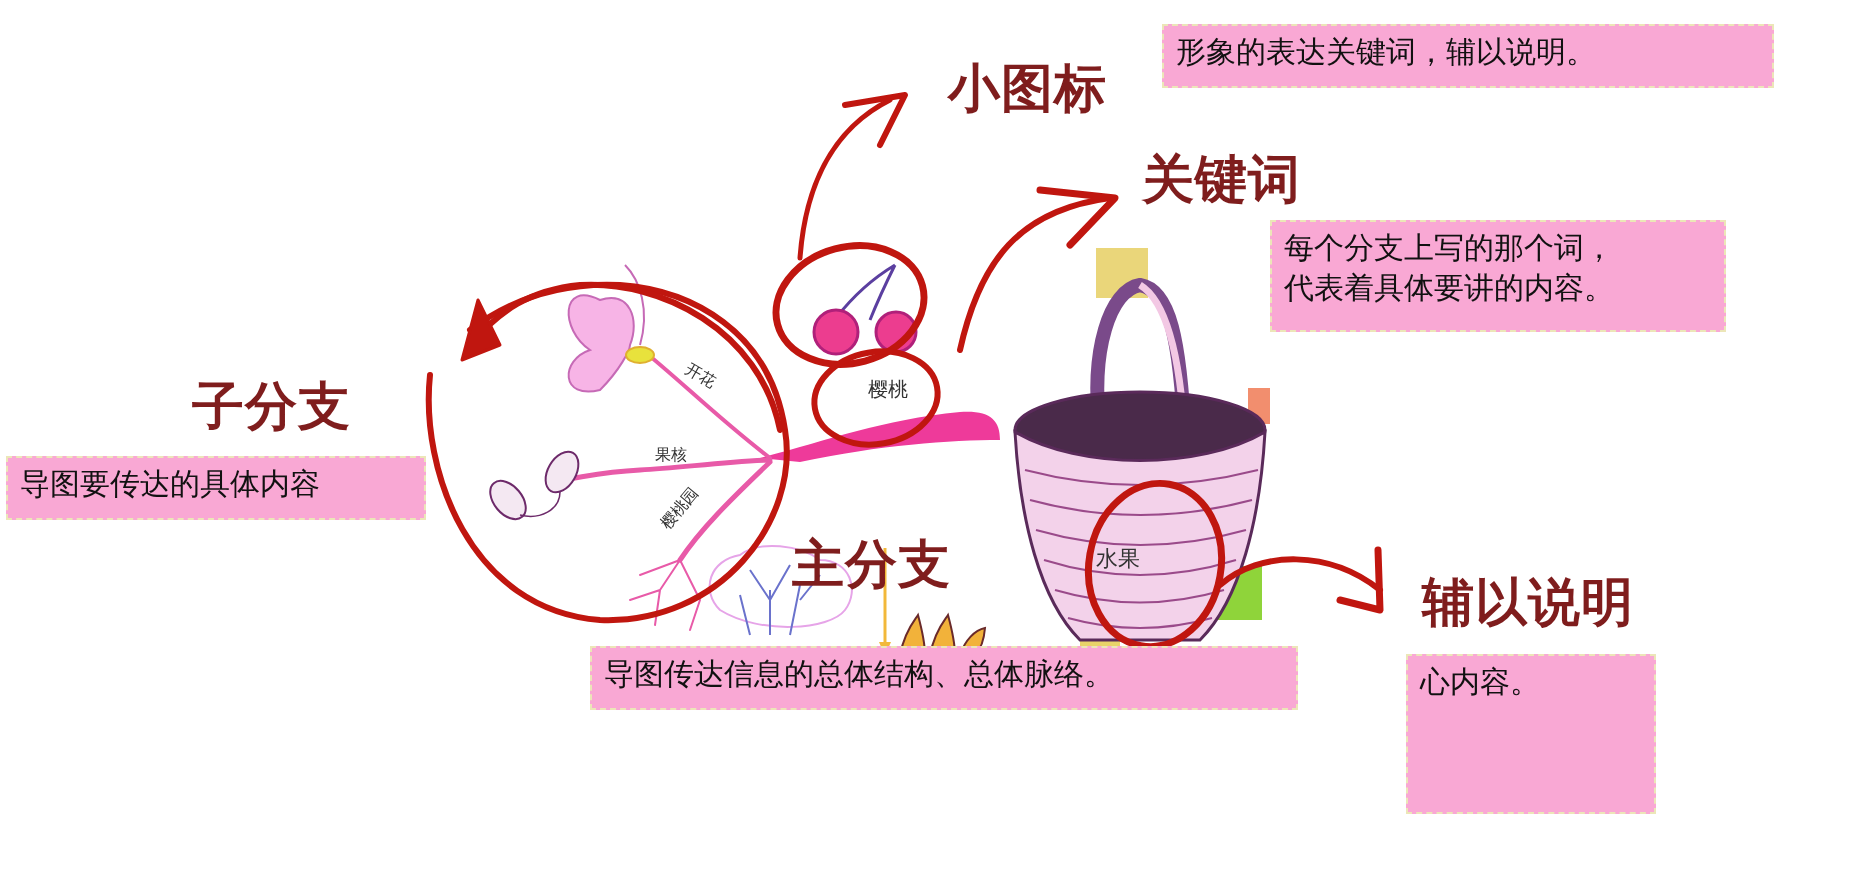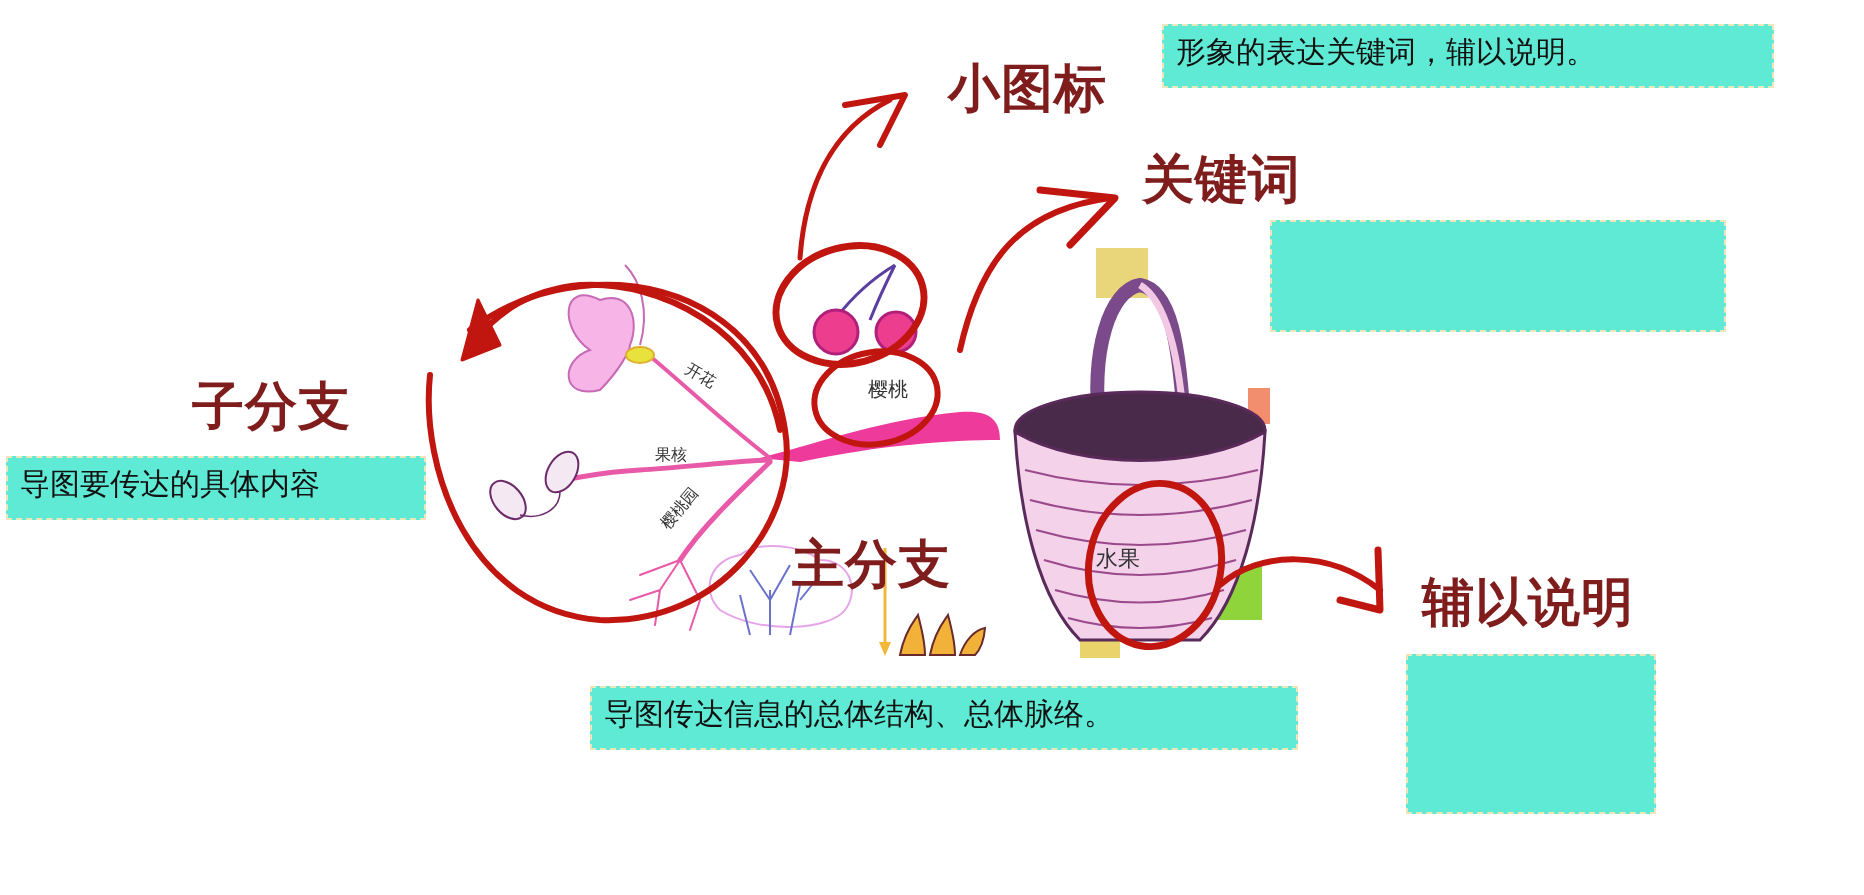--- a/index.html
+++ b/index.html
@@ -1,21 +1,21 @@
 <!DOCTYPE html>
 <html><head>
 <meta charset="utf-8">
 <style>
   html, body { margin: 0; padding: 0; background: #ffffff; }
   body { width: 1864px; height: 895px; position: relative; overflow: hidden;
          font-family: "DejaVu Sans", "Liberation Sans", sans-serif; color: #1a1a1a; }
   .art { position: absolute; left: 0; top: 0; width: 1864px; height: 895px; }
   .heading { position: absolute; font-weight: bold; font-size: 52px; line-height: 60px;
              color: #7f1d1d; letter-spacing: 1px; white-space: nowrap; }
-  .note { position: absolute; border: 2px dashed #ece6b8; background: #5eead4;
+  .note { position: absolute; border: 2px dashed #ece6b8; background: #f9a8d4;
           font-size: 30px; line-height: 40px; color: #111111; box-sizing: border-box;
           padding: 6px 12px; }
   .note span { display: block; white-space: nowrap; }
   .branch-label { font-family: "DejaVu Sans", sans-serif; fill: #333; }
 </style>
 </head>
 <body>
 
 <svg class="art" viewBox="0 0 1864 895" xmlns="http://www.w3.org/2000/svg">
 
@@ -105,27 +105,30 @@
   <path d="M879 642 L 885 656 L 891 642 Z" fill="#f2b83a"></path>
 </svg>
 
 <div class="heading" style="left:948px; top:58px;">小图标</div>
 <div class="note" style="left:1162px; top:24px; width:612px; height:64px;">
   <span>形象的表达关键词，辅以说明。</span>
 </div>
 
 <div class="heading" style="left:1142px; top:150px;font-family:Liberation Serif, serif;">关键词</div>
 <div class="note" style="left:1270px; top:220px; width:456px; height:112px;">
+  <span>每个分支上写的那个词，</span>
+  <span>代表着具体要讲的内容。</span>
 </div>
 
 <div class="heading" style="left:192px; top:376px;">子分支</div>
 <div class="note" style="left:6px; top:456px; width:420px; height:64px;">
   <span>导图要传达的具体内容</span>
 </div>
 
 <div class="heading" style="left:792px; top:490px;margin-top:44px;">主分支</div>
-<div class="note" style="left:590px; top:686px; width:708px; height:64px;">
+<div class="note" style="left:590px; top:646px; width:708px; height:64px;">
   <span>导图传达信息的总体结构、总体脉络。</span>
 </div>
 
 <div class="heading" style="left:1422px; top:572px;">辅以说明</div>
 <div class="note" style="left:1406px; top:654px; width:250px; height:160px; overflow:hidden;">
+  <span>心内容。</span>
 </div>
 
 </body></html>

